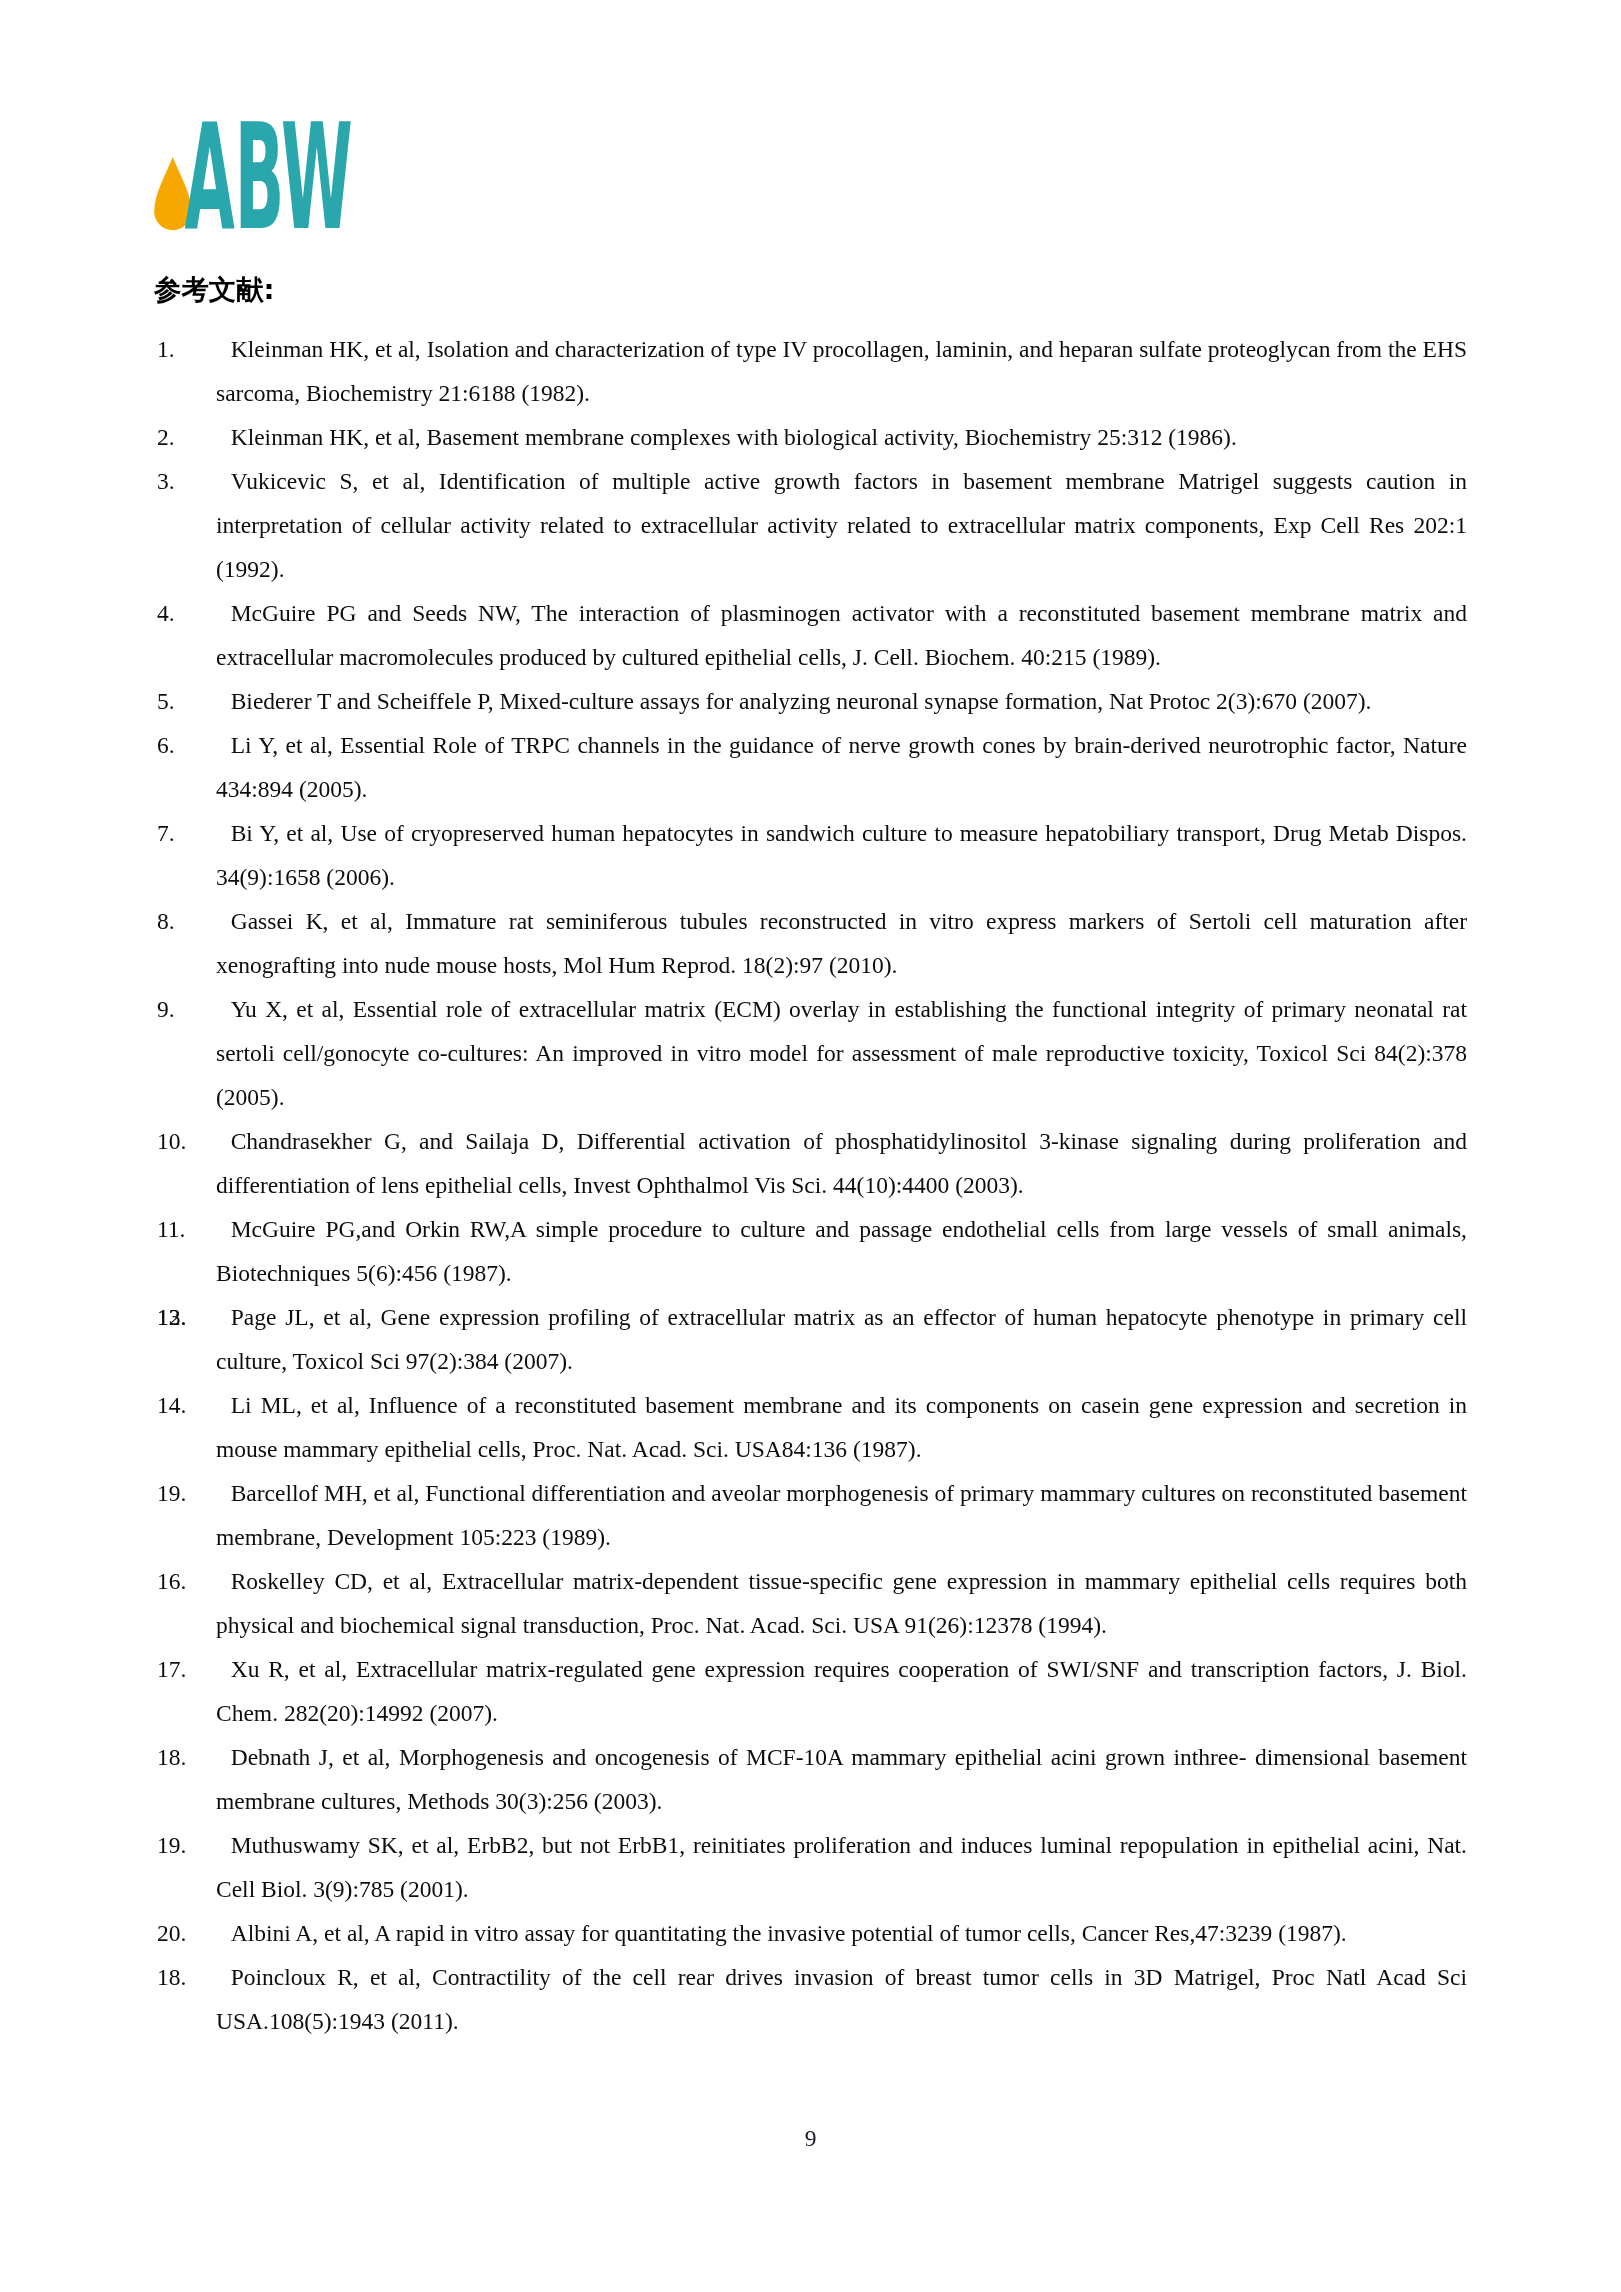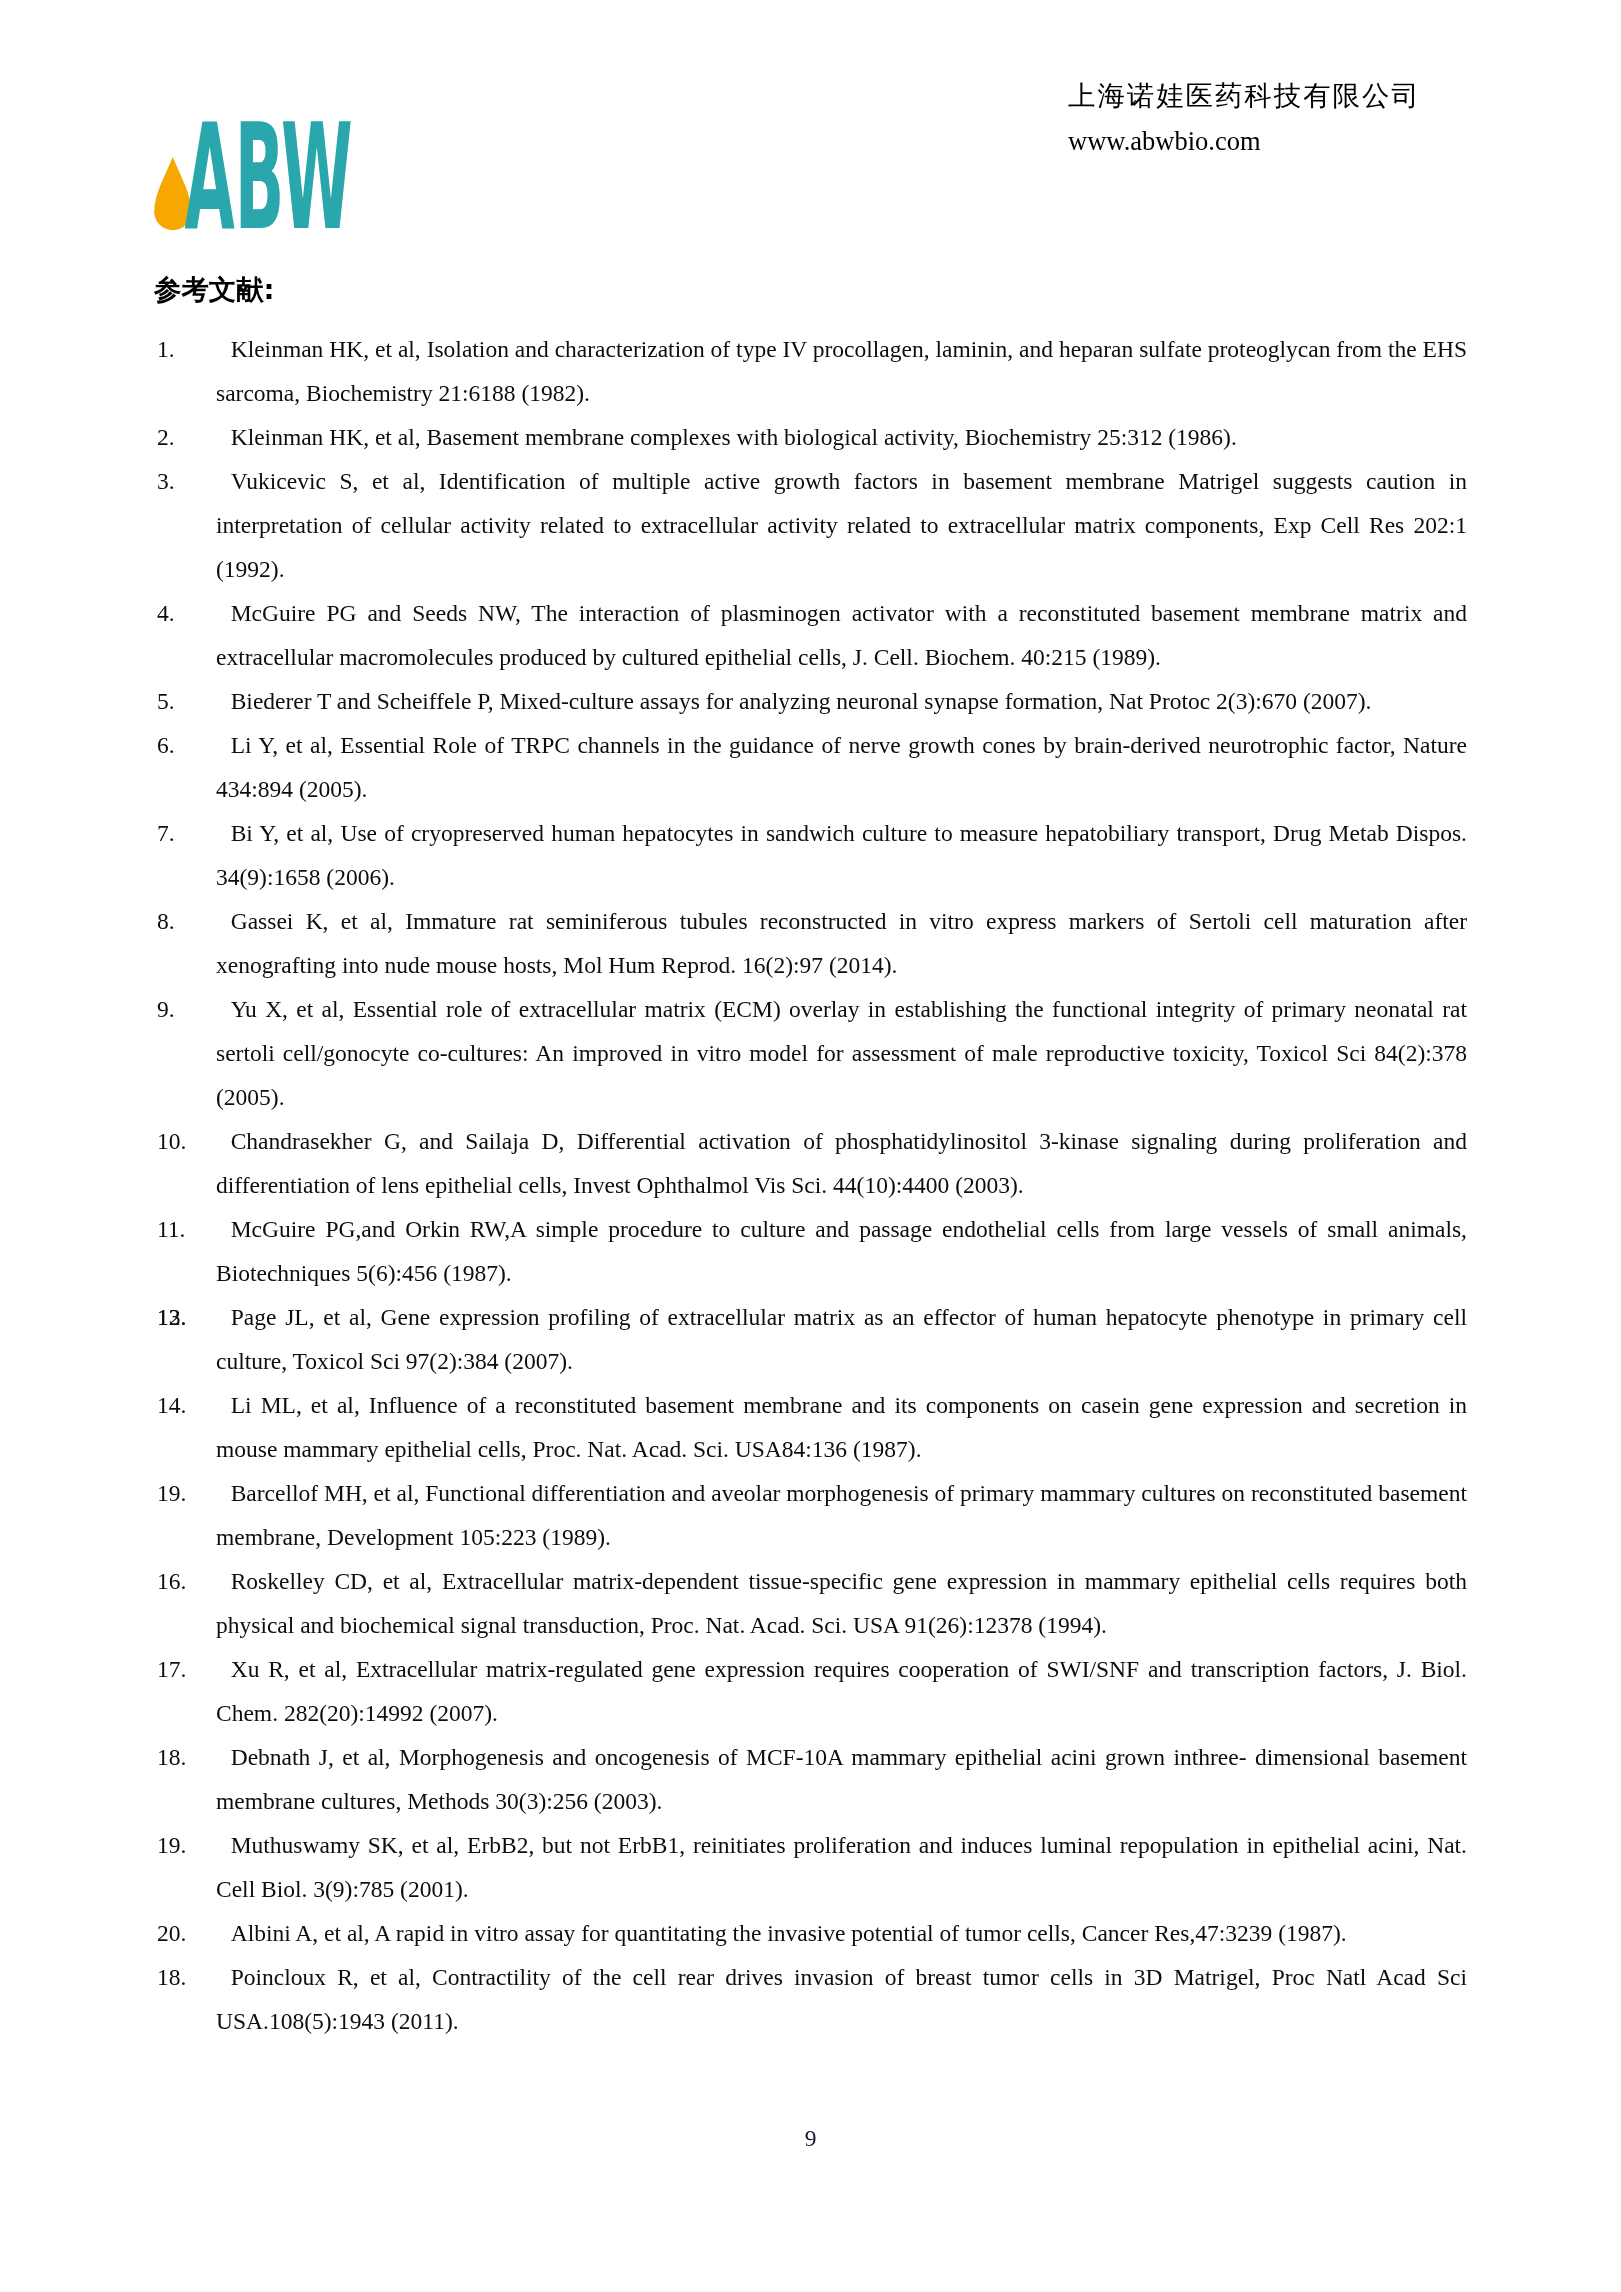--- a/index.html
+++ b/index.html
@@ -38,24 +38,20 @@
 </head>
 <body>
 
 <div class="page">
 
   <svg class="logo" viewBox="0 0 220 180" xmlns="http://www.w3.org/2000/svg">
     <path d="M30 92 C22 112 11 130 11 148 a19 19 0 0 0 38 0 C49 130 38 112 30 92 Z" fill="#f6a800"></path>
     <text x="42" y="165" font-family="DejaVu Sans, sans-serif" font-weight="bold" font-size="150" fill="#2aa7ac" textLength="172" lengthAdjust="spacingAndGlyphs">ABW</text>
   </svg>
 
-  <div class="header-right">
-    <div class="company-name">上海诺娃医药科技有限公司</div>
-    <div class="website">www.abwbio.com</div>
-  </div>
 
   <div class="section-title">参考文献:</div>
 
   <div class="refs">
 
   <div class="ref">
       <span class="num">1.</span><span class="txt">Kleinman HK, et al, Isolation and characterization of type IV procollagen, laminin, and heparan sulfate proteoglycan from the EHS sarcoma, Biochemistry 21:6188 (1982).</span>
     </div>
       <div class="ref">
       <span class="num">2.</span><span class="txt">Kleinman HK, et al, Basement membrane complexes with biological activity, Biochemistry 25:312 (1986).</span>
@@ -69,21 +65,21 @@
       <div class="ref">
       <span class="num">5.</span><span class="txt">Biederer T and Scheiffele P, Mixed-culture assays for analyzing neuronal synapse formation, Nat Protoc 2(3):670 (2007).</span>
     </div>
       <div class="ref">
       <span class="num">6.</span><span class="txt">Li Y, et al, Essential Role of TRPC channels in the guidance of nerve growth cones by brain-derived neurotrophic factor, Nature 434:894 (2005).</span>
     </div>
       <div class="ref">
       <span class="num">7.</span><span class="txt">Bi Y, et al, Use of cryopreserved human hepatocytes in sandwich culture to measure hepatobiliary transport, Drug Metab Dispos. 34(9):1658 (2006).</span>
     </div>
       <div class="ref">
-      <span class="num">8.</span><span class="txt">Gassei K, et al, Immature rat seminiferous tubules reconstructed in vitro express markers of Sertoli cell maturation after xenografting into nude mouse hosts, Mol Hum Reprod. 16(2):97 (2014).</span>
+      <span class="num">8.</span><span class="txt">Gassei K, et al, Immature rat seminiferous tubules reconstructed in vitro express markers of Sertoli cell maturation after xenografting into nude mouse hosts, Mol Hum Reprod. 18(2):97 (2010).</span>
     </div>
       <div class="ref">
       <span class="num">9.</span><span class="txt">Yu X, et al, Essential role of extracellular matrix (ECM) overlay in establishing the functional integrity of primary neonatal rat sertoli cell/gonocyte co-cultures: An improved in vitro model for assessment of male reproductive toxicity, Toxicol Sci 84(2):378 (2005).</span>
     </div>
       <div class="ref">
       <span class="num">10.</span><span class="txt">Chandrasekher G, and Sailaja D, Differential activation of phosphatidylinositol 3-kinase signaling during proliferation and differentiation of lens epithelial cells, Invest Ophthalmol Vis Sci. 44(10):4400 (2003).</span>
     </div>
       <div class="ref">
       <span class="num">11.</span><span class="txt">McGuire PG,and Orkin RW,A simple procedure to culture and passage endothelial cells from large vessels of small animals, Biotechniques 5(6):456 (1987).</span>
     </div>

